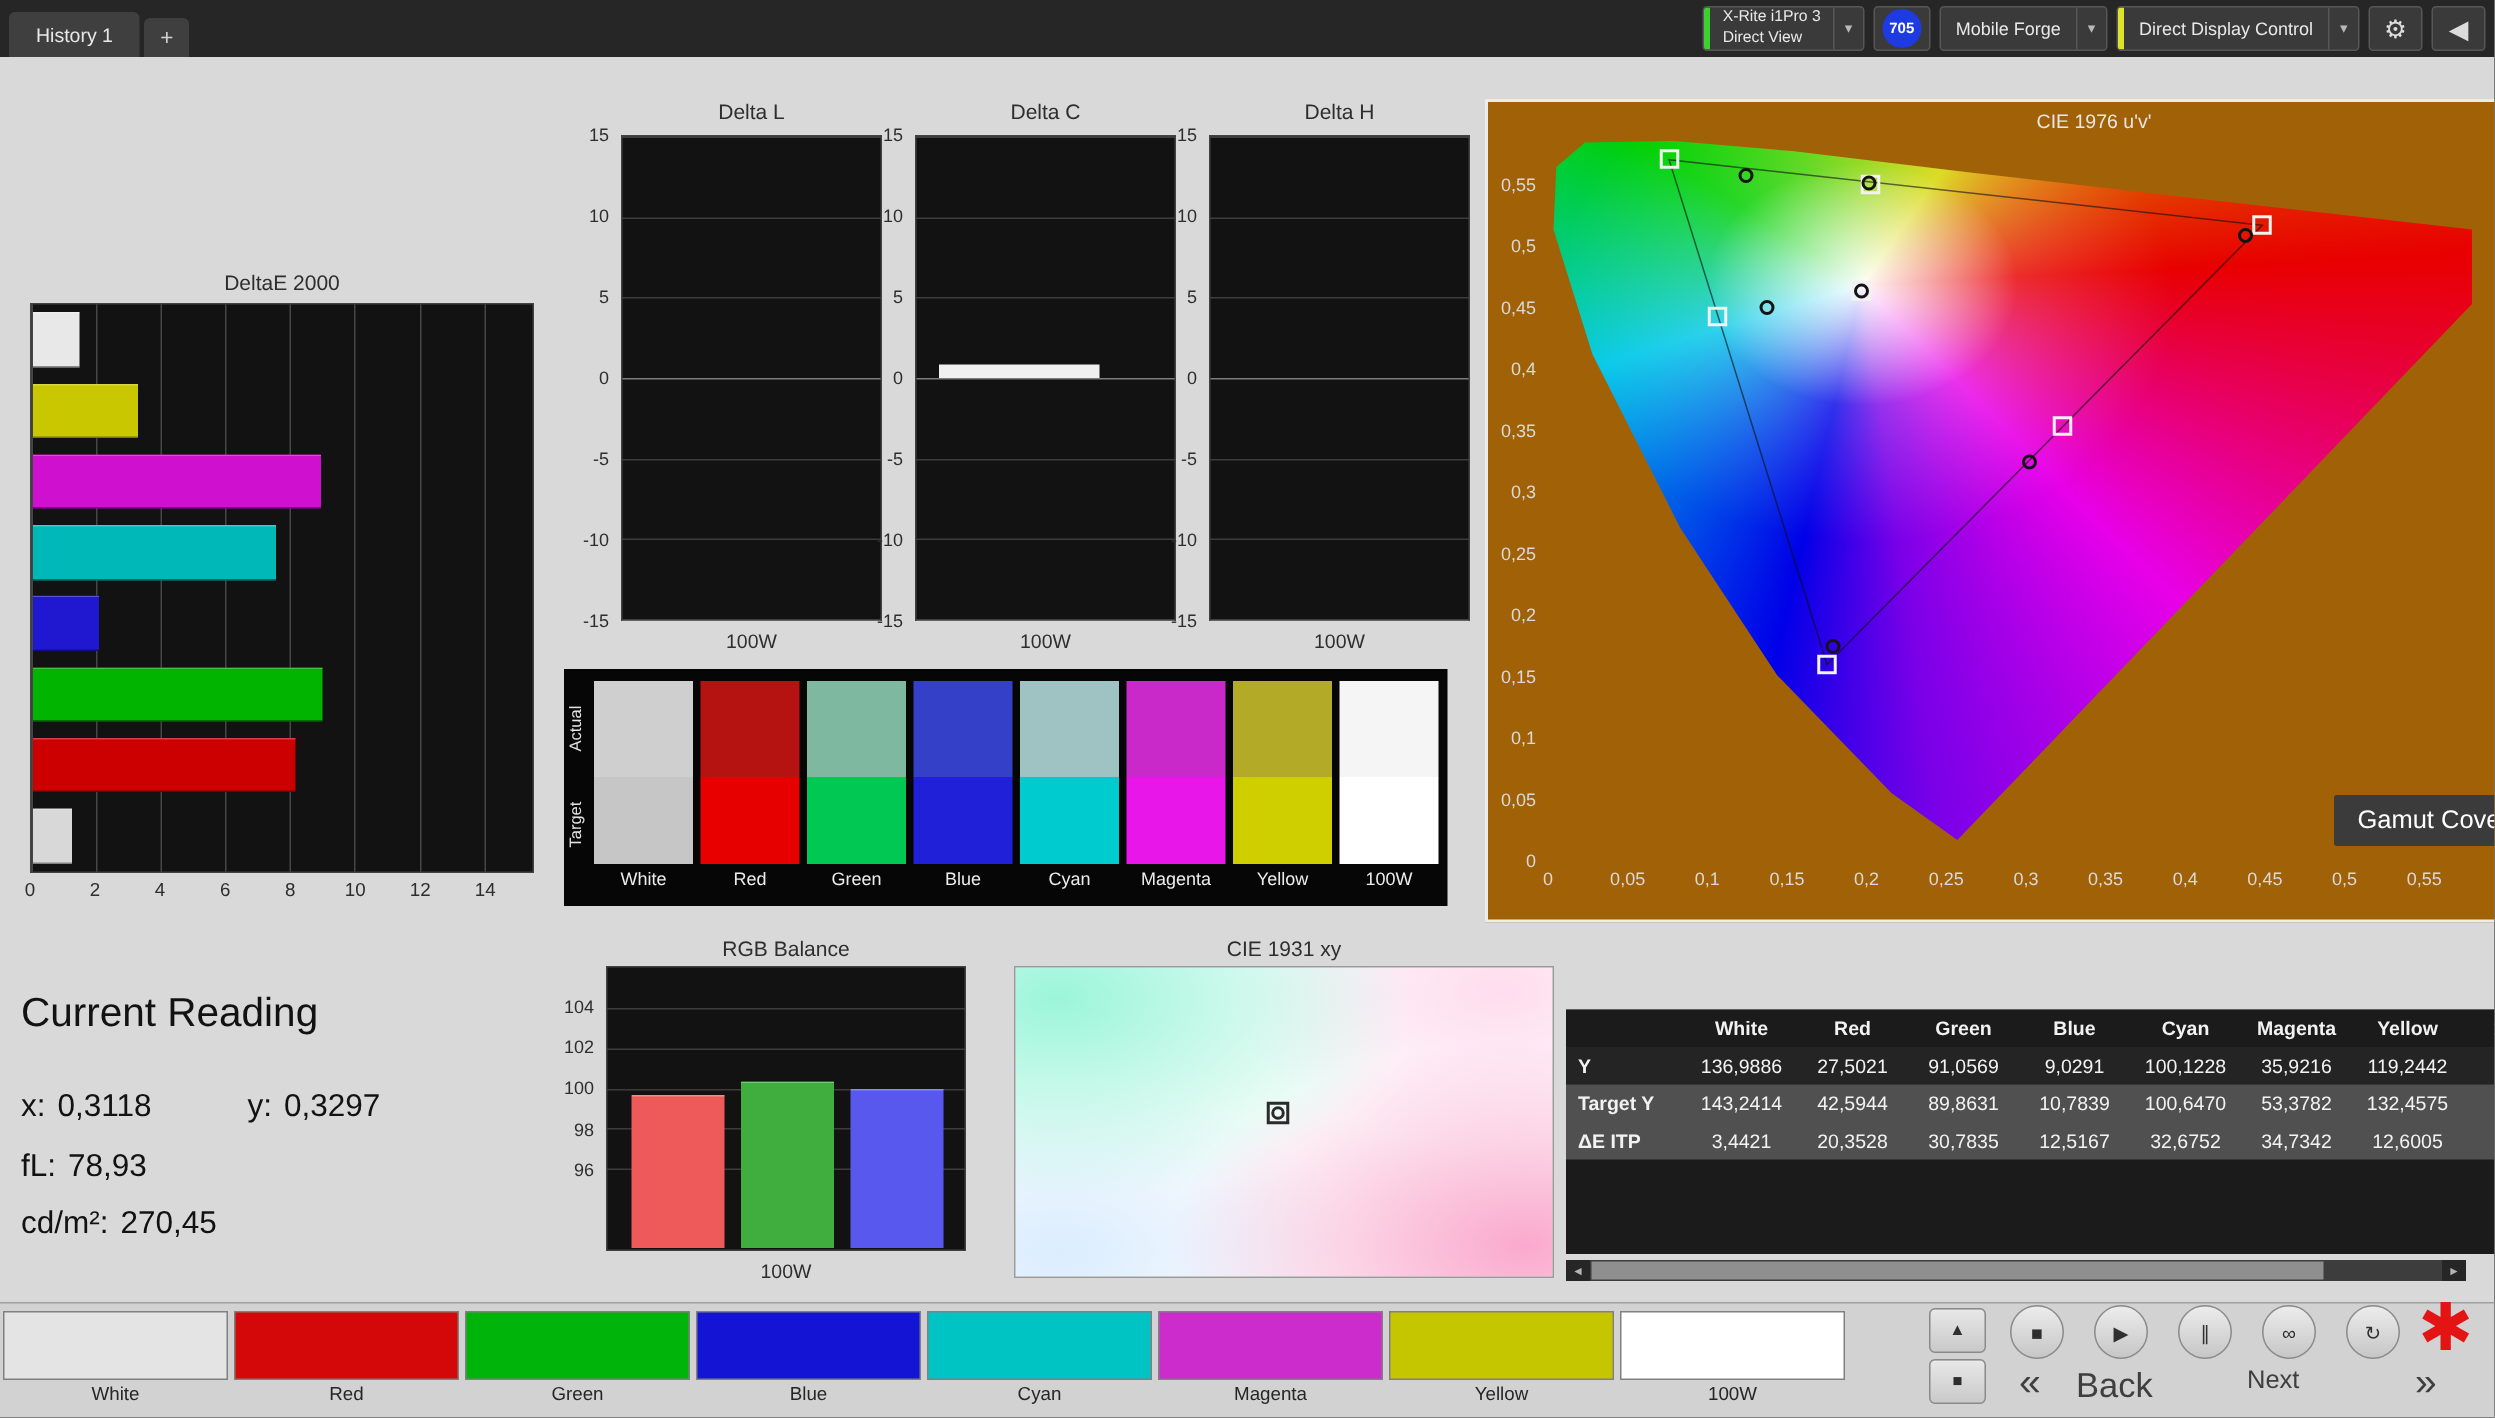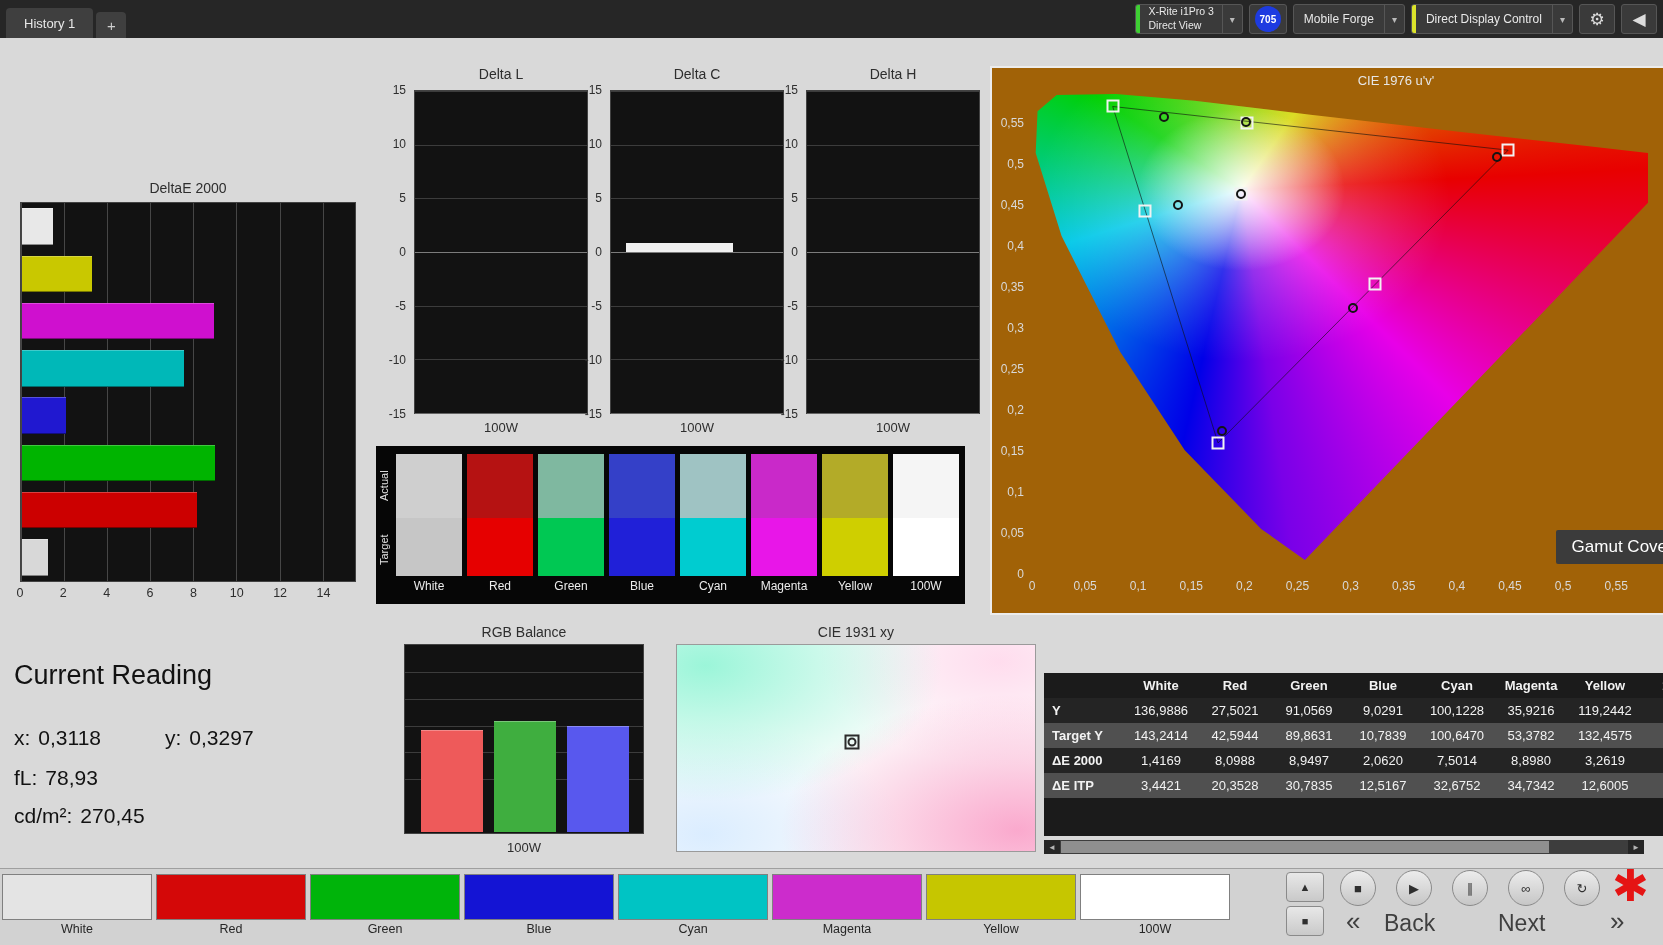--- a/index.html
+++ b/index.html
@@ -120,21 +120,21 @@
   .bsw-c{height:46px;border:1px solid #808080;}
   .bsw-l{text-align:center;font-size:12.5px;color:#262626;margin-top:2px;}
   #ctrl-stack{position:absolute;left:1286px;top:872px;display:flex;flex-direction:column;gap:4px;}
   .sq-btn{width:38px;height:30px;background:linear-gradient(#e8e8e8,#c9c9c9);border:1px solid #8a8a8a;border-radius:4px;display:flex;align-items:center;justify-content:center;font-size:11px;color:#2f2f2f;cursor:pointer;}
   #ctrl-media{position:absolute;left:1340px;top:870px;display:flex;gap:20px;}
   .circle-btn{width:36px;height:36px;border-radius:50%;background:linear-gradient(#ececec,#c6c6c6);border:1px solid #8a8a8a;display:flex;align-items:center;justify-content:center;font-size:13px;color:#2f2f2f;cursor:pointer;}
   #asterisk{position:absolute;left:1612px;top:864px;font-size:44px;color:#e51414;line-height:1;}
   .nav-text{position:absolute;color:#3f3f3f;cursor:pointer;}
   #nav-back-chev{left:1346px;top:906px;font-size:26px;}
   #nav-back{left:1384px;top:910px;font-size:23px;}
-  #nav-next{left:1498px;top:910px;font-size:23px;}
+  #nav-next{left:1498px;top:910px;font-size:17px;}
   #nav-next-chev{left:1610px;top:906px;font-size:26px;}
 </style>
 </head>
 <body>
 
 <div id="screen">
 
   <div class="topbar">
     <div class="tab">
       <span>History 1</span>
@@ -385,20 +385,27 @@
   <div id="cr-fl" class="cr-line">
     <span>fL:</span>
     <span>78,93</span>
   </div>
   <div id="cr-lum" class="cr-line">
     <span>cd/m²:</span>
     <span>270,45</span>
   </div>
 
   <div id="rgb-title" class="chart-title-light">RGB Balance</div>
+  <div id="rgb-yticks">
+      <div class="ytick" style="top: calc(14.2857% - 7px);">104</div>
+      <div class="ytick" style="top: calc(28.5714% - 7px);">102</div>
+      <div class="ytick" style="top: calc(42.8571% - 7px);">100</div>
+      <div class="ytick" style="top: calc(57.1429% - 7px);">98</div>
+      <div class="ytick" style="top: calc(71.4286% - 7px);">96</div>
+    </div>
   <div id="rgb-plot">
       <div class="gl-h" style="top: 14.2857%;"></div>
       <div class="gl-h" style="top: 28.5714%;"></div>
       <div class="gl-h" style="top: 42.8571%;"></div>
       <div class="gl-h" style="top: 57.1429%;"></div>
       <div class="gl-h" style="top: 71.4286%;"></div>
       <div class="vbar" style="left: 16px; width: 62px; height: 54.2857%; background: rgb(238, 90, 90);"></div>
       <div class="vbar" style="left: 89px; width: 62px; height: 59.2857%; background: rgb(63, 174, 63);"></div>
       <div class="vbar" style="left: 162px; width: 62px; height: 56.4286%; background: rgb(88, 88, 238);"></div>
     </div>
@@ -436,31 +443,20 @@
         <div class="rt-label">Target Y</div>
         <div class="rt-cell">143,2414</div>
         <div class="rt-cell">42,5944</div>
         <div class="rt-cell">89,8631</div>
         <div class="rt-cell">10,7839</div>
         <div class="rt-cell">100,6470</div>
         <div class="rt-cell">53,3782</div>
         <div class="rt-cell">132,4575</div>
         <div class="rt-cell">27</div>
       </div>
-      <div class="rt-row">
-        <div class="rt-label">ΔE 2000</div>
-        <div class="rt-cell">1,4169</div>
-        <div class="rt-cell">8,0988</div>
-        <div class="rt-cell">8,9497</div>
-        <div class="rt-cell">2,0620</div>
-        <div class="rt-cell">7,5014</div>
-        <div class="rt-cell">8,8980</div>
-        <div class="rt-cell">3,2619</div>
-        <div class="rt-cell">1,2</div>
-      </div>
       <div class="rt-row alt">
         <div class="rt-label">ΔE ITP</div>
         <div class="rt-cell">3,4421</div>
         <div class="rt-cell">20,3528</div>
         <div class="rt-cell">30,7835</div>
         <div class="rt-cell">12,5167</div>
         <div class="rt-cell">32,6752</div>
         <div class="rt-cell">34,7342</div>
         <div class="rt-cell">12,6005</div>
         <div class="rt-cell">0,</div>

